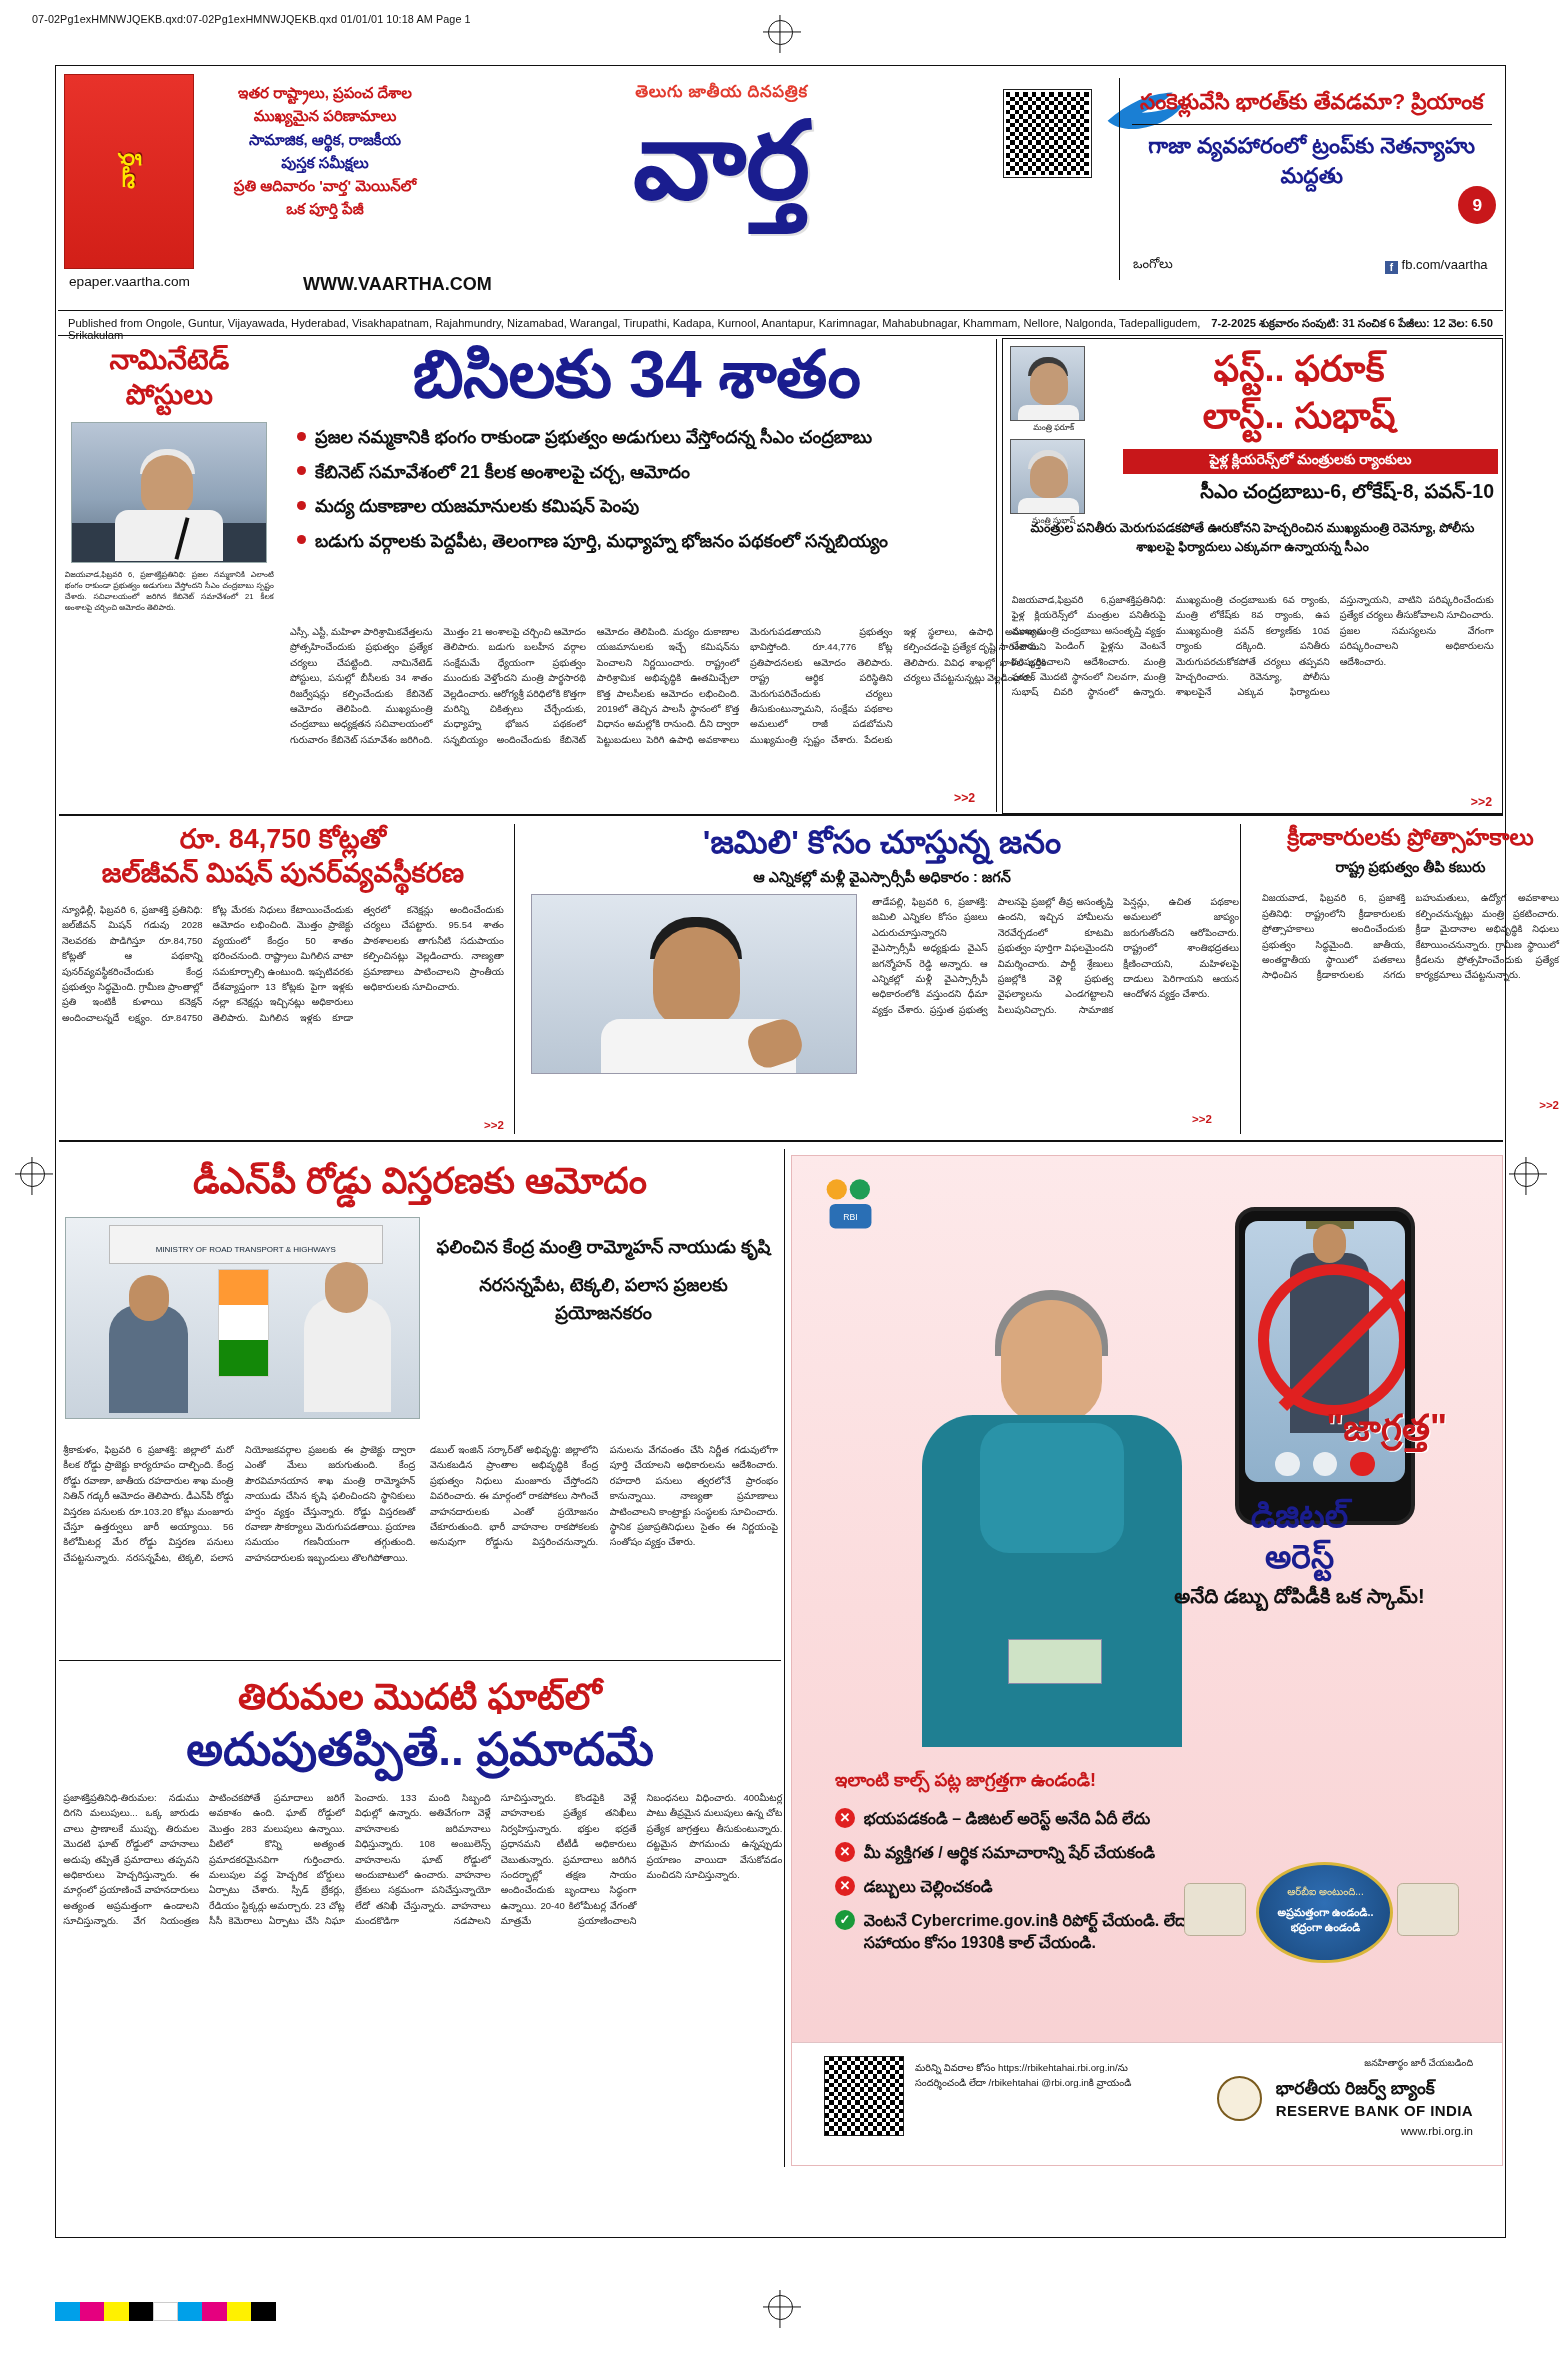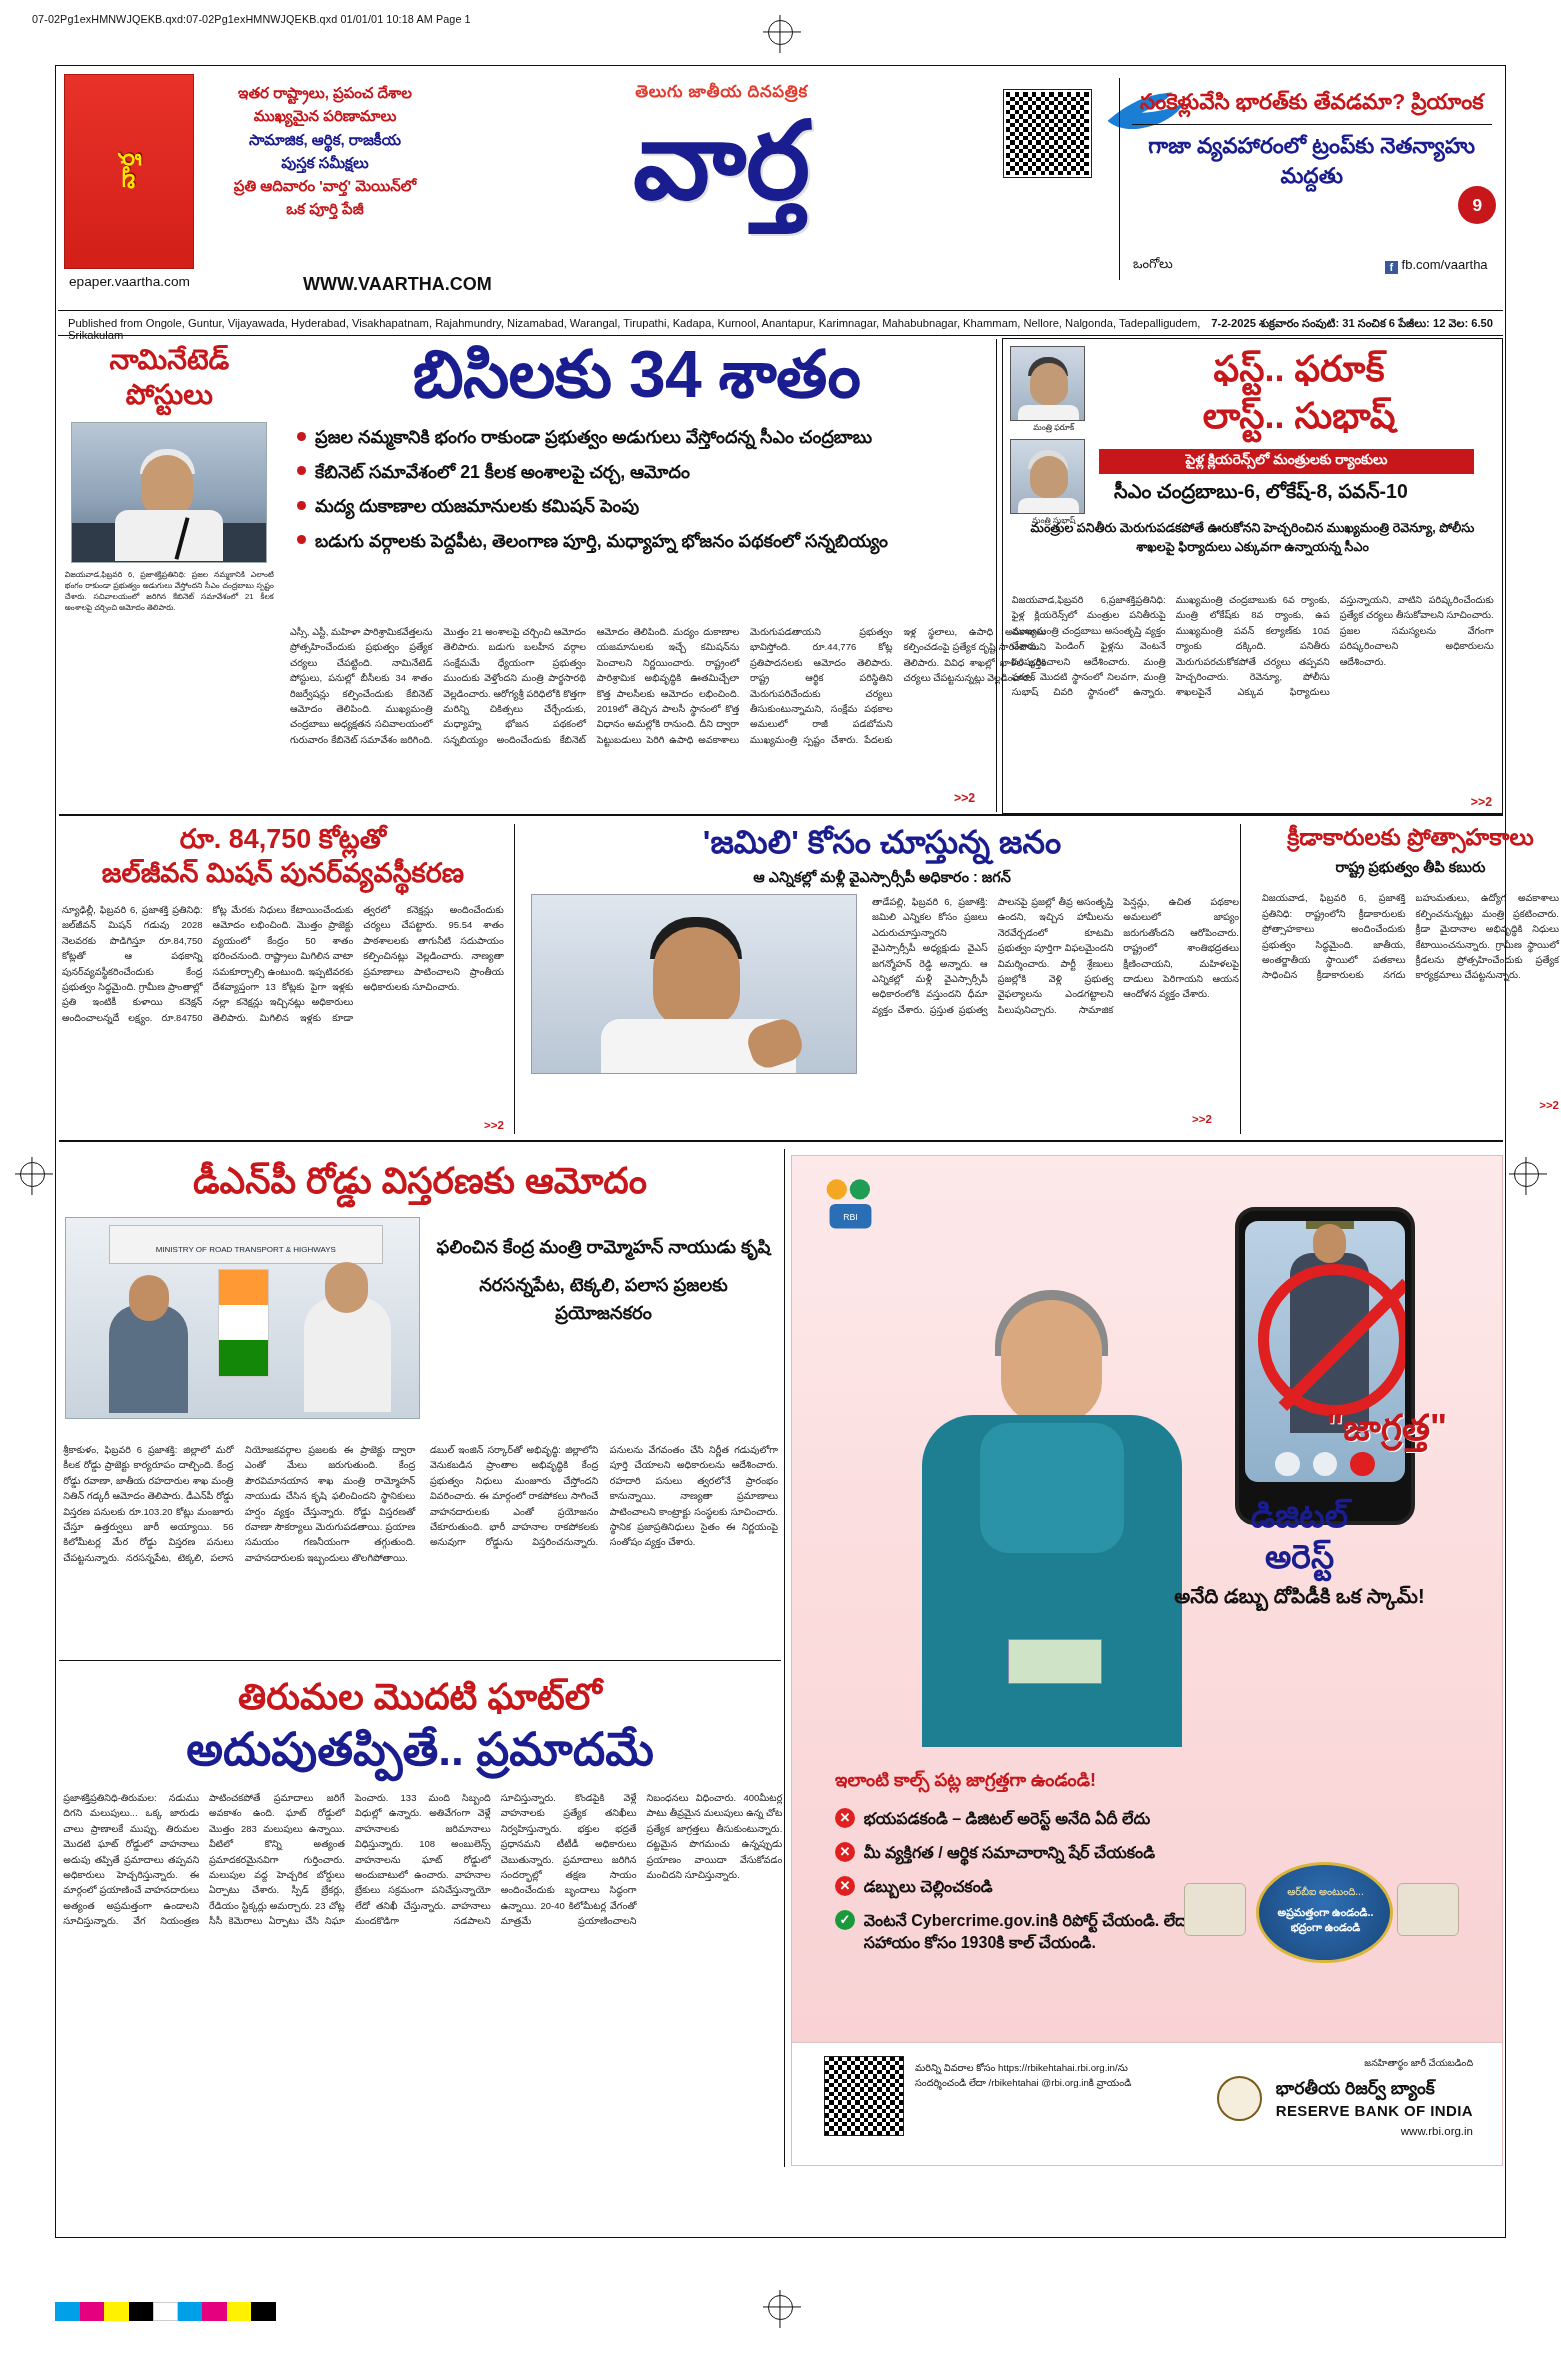--- a/index.html
+++ b/index.html
@@ -165,27 +165,27 @@
   .min-ph .f { position:absolute; left:19px; top:16px; width:38px; height:42px; border-radius:19px 19px 16px 16px; background:#c39a76; }
   .min-ph .h { position:absolute; left:17.3px; top:10px; width:40px; height:19px; border-radius:20px 20px 0 0; background:#3a3a3a; }
   .min-ph.grey .h { background:#ddd; }
   .min-ph .s { position:absolute; left:7.2px; top:58px; width:61px; height:21.7px; background:#f2f2f2; border-radius:8.7px 8.7px 0 0;}
   .min-ph-cap { font-size: 8px; text-align:center; color:#111; margin:-2.9px 0 5.8px; }
   .min-title {
     position:absolute; left: 101px; top: 7.2px; width: 390px;
     font-size: 36px; font-weight:bold; color:#c8171a; text-align:center; line-height:1.3;
   }
   .min-strip {
-    position:absolute; left: 96px; top: 110px; width: 375px; height: 24.5px;
+    position:absolute; left: 120px; top: 110px; width: 375px; height: 24.5px;
     background:#c8171a; color:#fff; font-size: 13.7px; font-weight:bold;
     display:flex; align-items:center; justify-content:center;
   }
   .min-sub {
-    position:absolute; left: 111px; top: 141px; width: 390px;
-    font-size: 19.5px; font-weight:bold; color:#111; text-align:left;
+    position:absolute; left: 101px; top: 141px; width: 390px;
+    font-size: 19.5px; font-weight:bold; color:#111; text-align:right;
   }
   .min-lede {
     position:absolute; left: 10px; top: 180px; width: 479px;
     font-size: 12.6px; color:#111; font-weight:bold; line-height:1.5; text-align:center;
   }
   .min-body { position:absolute; left: 8.7px; top: 253px; width: 482px; height: 209px; column-count:3; column-gap: 10px;}
 
   
   .band2 { position:absolute; left: 59px; top: 823px; width: 1444px; height: 318px; }
   .b2a { position:absolute; left: 2.9px; top: 0; width: 442px; }

